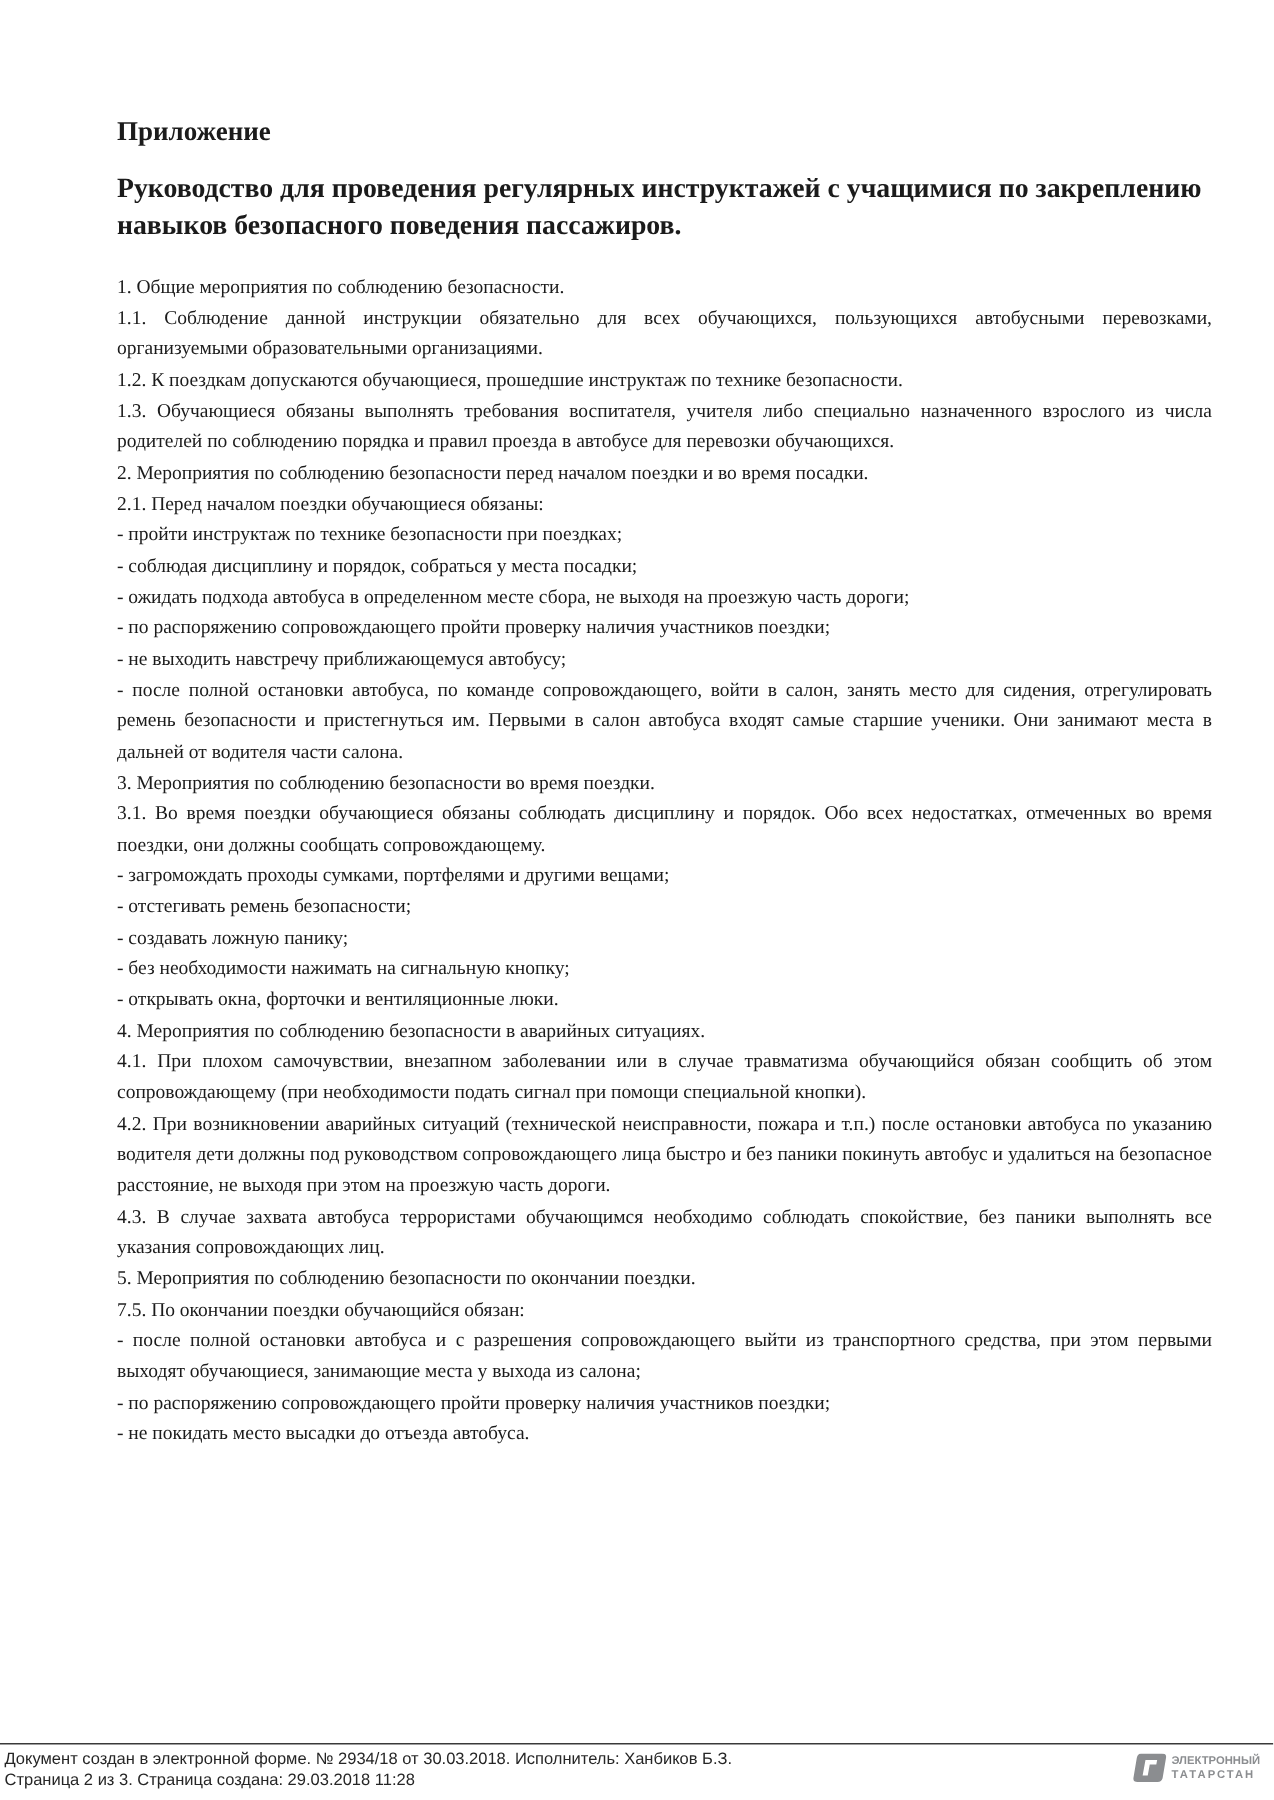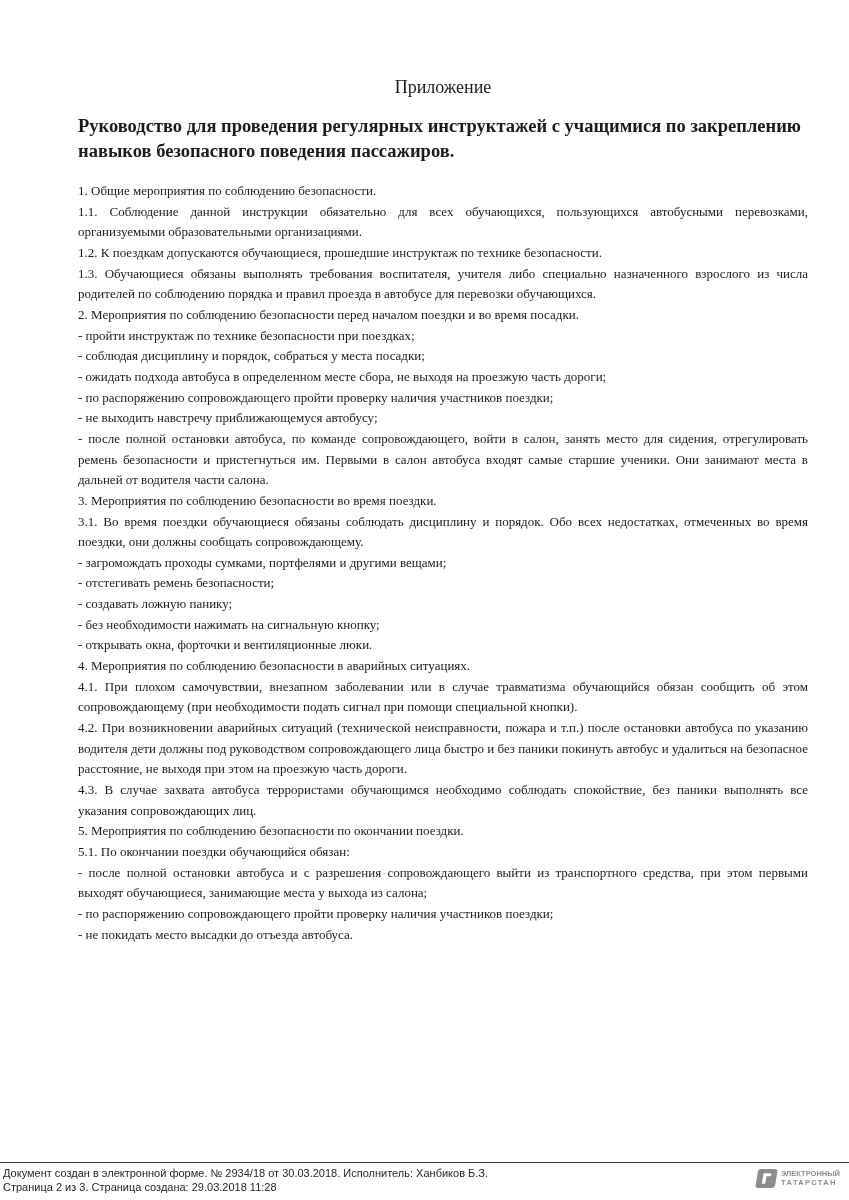--- a/index.html
+++ b/index.html
@@ -8,22 +8,22 @@
     width: 849px;
     height: 1200px;
     background: #ffffff;
     font-family: "Liberation Serif", serif;
     color: #1b1b1b;
     overflow: hidden;
     margin: 0 auto;
   }
   .content { padding: 76px 41px 0 78px; }
   .annex-label {
-    text-align: center;
-    font-weight: normal;
+    text-align: left;
+    font-weight: bold;
     font-size: 18px;
     line-height: 22px;
   }
   .doc-title {
     margin: 16px 0 0 0;
     font-weight: bold;
     font-size: 18.5px;
     line-height: 25px;
     text-align: left;
   }
@@ -76,39 +76,40 @@
     <div class="annex-label">Приложение</div>
 
     <div class="doc-title">Руководство для проведения регулярных инструктажей с учащимися по закреплению навыков безопасного поведения пассажиров.</div>
 
     <div class="doc-body">
         <p>1. Общие мероприятия по соблюдению безопасности.</p>
         <p>1.1. Соблюдение данной инструкции обязательно для всех обучающихся, пользующихся автобусными перевозками, организуемыми образовательными организациями.</p>
         <p>1.2. К поездкам допускаются обучающиеся, прошедшие инструктаж по технике безопасности.</p>
         <p>1.3. Обучающиеся обязаны выполнять требования воспитателя, учителя либо специально назначенного взрослого из числа родителей по соблюдению порядка и правил проезда в автобусе для перевозки обучающихся.</p>
         <p>2. Мероприятия по соблюдению безопасности перед началом поездки и во время посадки.</p>
+        <p>2.1. Перед началом поездки обучающиеся обязаны:</p>
         <p>- пройти инструктаж по технике безопасности при поездках;</p>
         <p>- соблюдая дисциплину и порядок, собраться у места посадки;</p>
         <p>- ожидать подхода автобуса в определенном месте сбора, не выходя на проезжую часть дороги;</p>
         <p>- по распоряжению сопровождающего пройти проверку наличия участников поездки;</p>
         <p>- не выходить навстречу приближающемуся автобусу;</p>
         <p>- после полной остановки автобуса, по команде сопровождающего, войти в салон, занять место для сидения, отрегулировать ремень безопасности и пристегнуться им. Первыми в салон автобуса входят самые старшие ученики. Они занимают места в дальней от водителя части салона.</p>
         <p>3. Мероприятия по соблюдению безопасности во время поездки.</p>
         <p>3.1. Во время поездки обучающиеся обязаны соблюдать дисциплину и порядок. Обо всех недостатках, отмеченных во время поездки, они должны сообщать сопровождающему.</p>
         <p>- загромождать проходы сумками, портфелями и другими вещами;</p>
         <p>- отстегивать ремень безопасности;</p>
         <p>- создавать ложную панику;</p>
         <p>- без необходимости нажимать на сигнальную кнопку;</p>
         <p>- открывать окна, форточки и вентиляционные люки.</p>
         <p>4. Мероприятия по соблюдению безопасности в аварийных ситуациях.</p>
         <p>4.1. При плохом самочувствии, внезапном заболевании или в случае травматизма обучающийся обязан сообщить об этом сопровождающему (при необходимости подать сигнал при помощи специальной кнопки).</p>
         <p>4.2. При возникновении аварийных ситуаций (технической неисправности, пожара и т.п.) после остановки автобуса по указанию водителя дети должны под руководством сопровождающего лица быстро и без паники покинуть автобус и удалиться на безопасное расстояние, не выходя при этом на проезжую часть дороги.</p>
         <p>4.3. В случае захвата автобуса террористами обучающимся необходимо соблюдать спокойствие, без паники выполнять все указания сопровождающих лиц.</p>
         <p>5. Мероприятия по соблюдению безопасности по окончании поездки.</p>
-        <p>5.1. По окончании поездки обучающийся обязан:</p>
+        <p>7.5. По окончании поездки обучающийся обязан:</p>
         <p>- после полной остановки автобуса и с разрешения сопровождающего выйти из транспортного средства, при этом первыми выходят обучающиеся, занимающие места у выхода из салона;</p>
         <p>- по распоряжению сопровождающего пройти проверку наличия участников поездки;</p>
         <p>- не покидать место высадки до отъезда автобуса.</p>
       </div>
 
   </div>
 
   <div class="footer">
 
     <div class="footer-meta">

